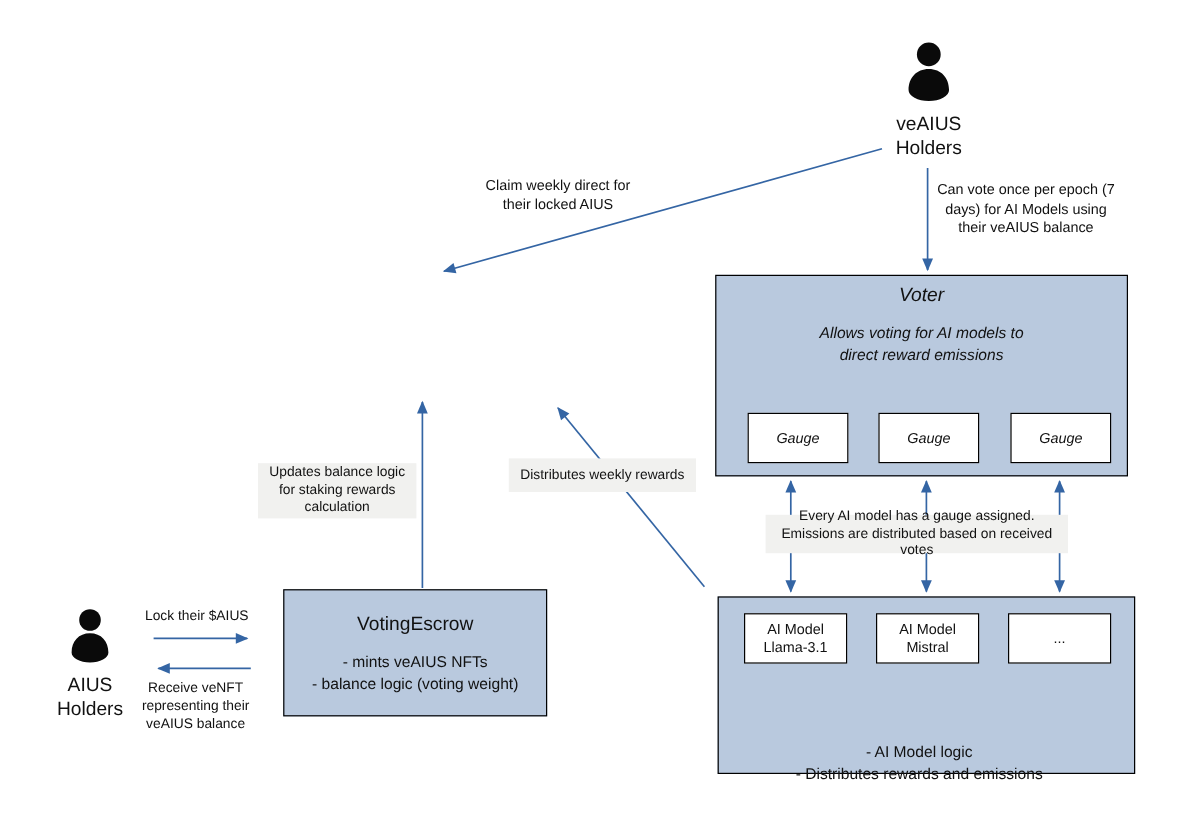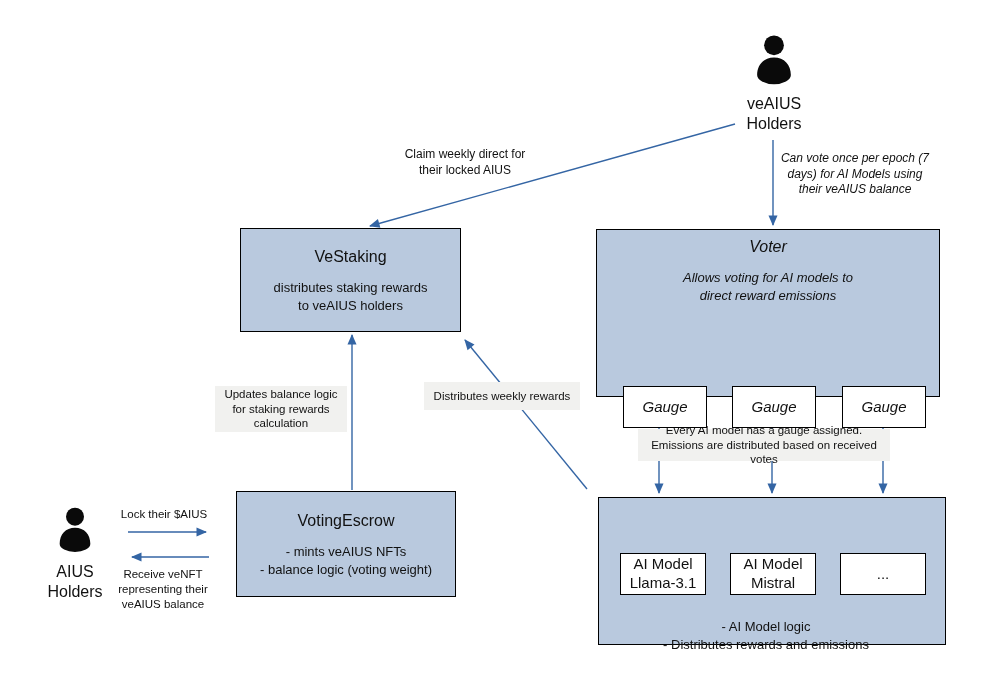--- a/index.html
+++ b/index.html
@@ -41,25 +41,24 @@
     font-size:13px;
     line-height:1.35;
     white-space:pre-line;
     margin-top:13px;
   }
   .inner-box{
     position:absolute;
     background:var(--inner-box-fill);
     border:1px solid #000000;
     display:flex;align-items:center;justify-content:center;
-    font-size:15px;
+    font-size:12px;
     line-height:1.25;
     text-align:center;
     white-space:pre-line;
-    margin-top:42px;
   }
   .note{
     position:absolute;
     background:var(--label-bg);
     font-size:11.5px;
     line-height:1.3;
     text-align:center;
     white-space:pre-line;
     display:flex;align-items:center;justify-content:center;
     padding:14px 4px;
@@ -115,40 +114,35 @@
     <svg class="person-svg" width="40" height="48" viewBox="0 0 24 28">
       <circle cx="12" cy="6" r="5.4" fill="#0a0a0a"></circle>
       <path d="M12 12.6 c-5.6 0 -9.2 4.0 -9.2 9.6 a 9.2 5 0 0 0 18.4 0 c0 -5.6 -3.6 -9.6 -9.2 -9.6 z" fill="#0a0a0a"></path>
     </svg>
     <div class="actor-label">AIUS
 Holders</div>
   </div>
 
   <div class="edge-label" style="left:358px;top:147px;width:214px;">Claim weekly direct for
 their locked AIUS</div>
-  <div class="edge-label" style="left:772px;top:151px;width:166px;font-style:italic;">Can vote once per epoch (7
+  <div class="edge-label" style="left:772px;top:151px;width:166px;">Can vote once per epoch (7
 days)  for AI Models using
 their veAIUS balance</div>
   <div class="edge-label" style="left:116px;top:507px;width:96px;font-size:11.5px;">Lock their $AIUS</div>
   <div class="edge-label" style="left:110px;top:567px;width:106px;font-size:11.5px;">Receive veNFT
 representing their
 veAIUS balance</div>
 
   <div class="note" style="left:215px;top:386px;width:132px;height:46px;">Updates balance logic
 for staking rewards
 calculation</div>
   <div class="note" style="left:424px;top:382px;width:156px;height:22px;">Distributes weekly rewards</div>
   <div class="note" style="left:638px;top:429px;width:252px;height:32px;">Every AI model has a gauge assigned.
 Emissions are distributed based on received votes</div>
 
-  <div class="box" style="left:240px;top:228px;width:221px;height:104px;padding-top:18px;">
-    <div class="box-title">VeStaking</div>
-    <div class="box-body">distributes staking rewards
-to veAIUS holders</div>
-  </div>
 
   <div class="box" style="left:596px;top:229px;width:344px;height:168px;padding-top:7px;font-style:italic;">
     <div class="box-title">Voter</div>
     <div class="box-body">Allows voting for AI models to
 direct reward emissions</div>
     <div class="inner-box" style="left:26px;top:114px;width:84px;height:42px;">Gauge</div>
     <div class="inner-box" style="left:135px;top:114px;width:84px;height:42px;">Gauge</div>
     <div class="inner-box" style="left:245px;top:114px;width:84px;height:42px;">Gauge</div>
   </div>
 

